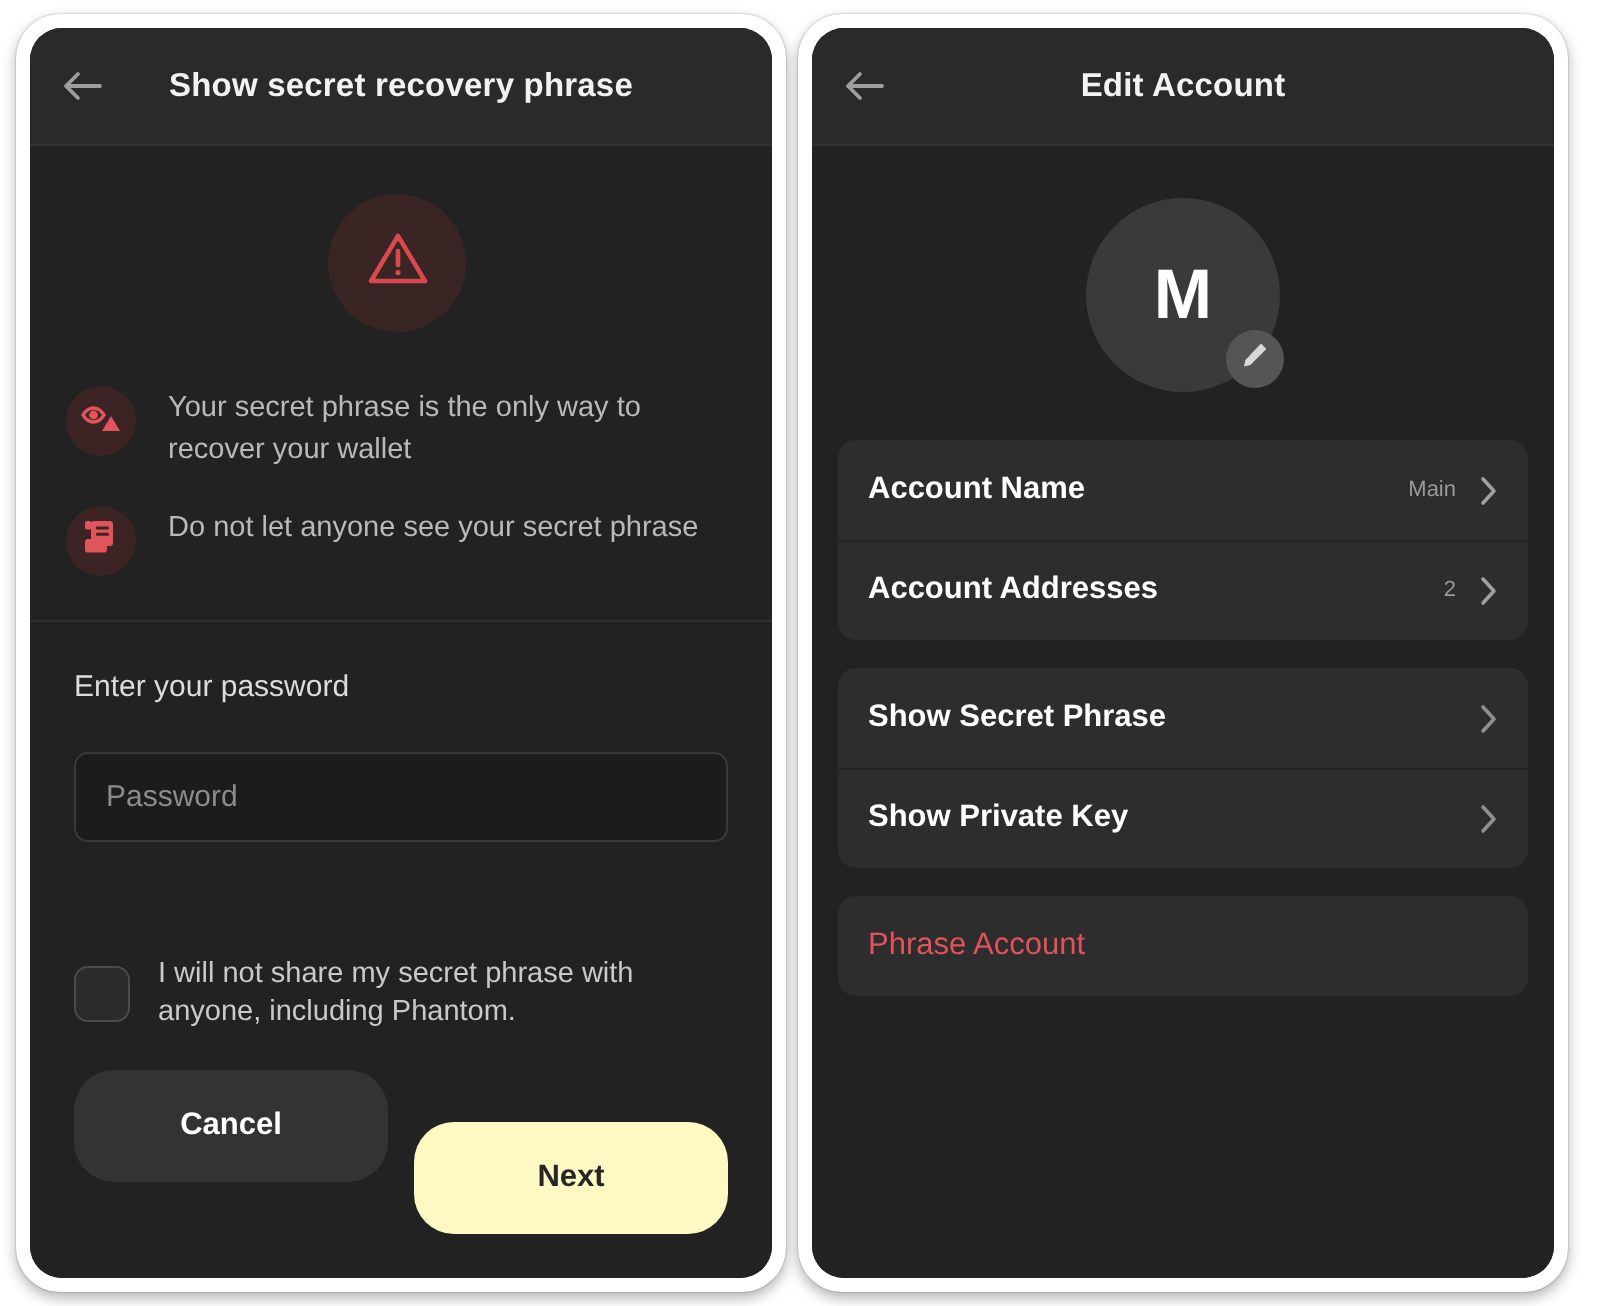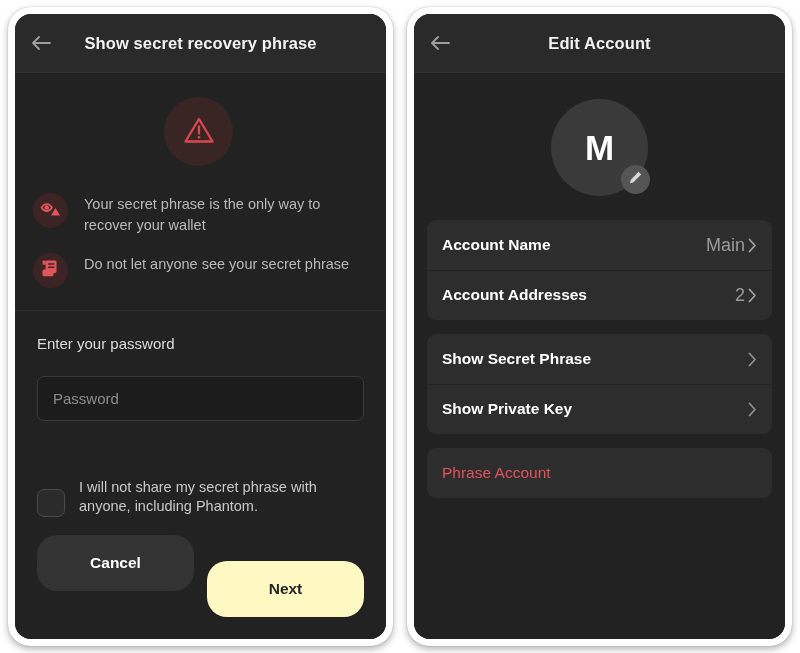--- a/index.html
+++ b/index.html
@@ -12,21 +12,21 @@
     font-family: "Liberation Sans", sans-serif;
     -webkit-font-smoothing: antialiased;
   }
 
   .stage {
     position: relative;
     width: 800px;
     height: 653px;
     background: #ffffff;
     display: flex;
-    gap: 14px;
+    gap: 6px;
     padding: 7px 8px;
     box-sizing: border-box;
   }
 
   
   .frame {
     position: relative;
     width: 385px;
     height: 639px;
     background: #ffffff;
@@ -153,21 +153,21 @@
     padding: 0 15px;
     outline: none;
   }
   .pw-input::placeholder { color: #8c8c8c; }
 
   .spacer { flex: 1 1 auto; }
 
   
   .chk-row {
     display: flex;
-    align-items: flex-end;
+    align-items: center;
     gap: 14px;
     padding: 0 22px 0 22px;
     margin-bottom: 18px;
   }
   .chk-box {
     flex: 0 0 auto;
     width: 26px;
     height: 26px;
     border-radius: 7px;
     border: 1px solid #4a4a4a;
@@ -265,23 +265,23 @@
     height: 1px;
     background: #242424;
   }
   .row-label {
     font-size: 15.5px;
     font-weight: bold;
     color: #ffffff;
     flex: 1 1 auto;
   }
   .row-value {
-    font-size: 18px;
+    font-size: 11px;
     color: #9a9a9a;
-    margin-right: 3px;
+    margin-right: 12px;
   }
   .chev { flex: 0 0 auto; display: flex; align-items: center; }
 
   .row-danger .row-label {
     font-weight: normal;
     color: #e0535a;
     font-size: 15.5px;
   }
 </style>
 </head>

